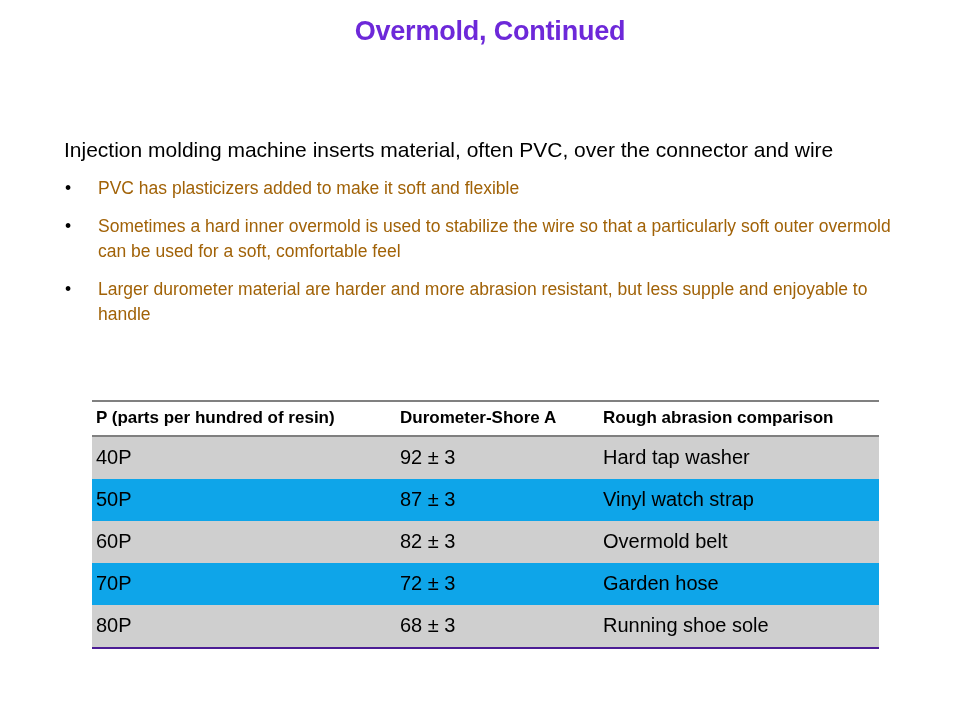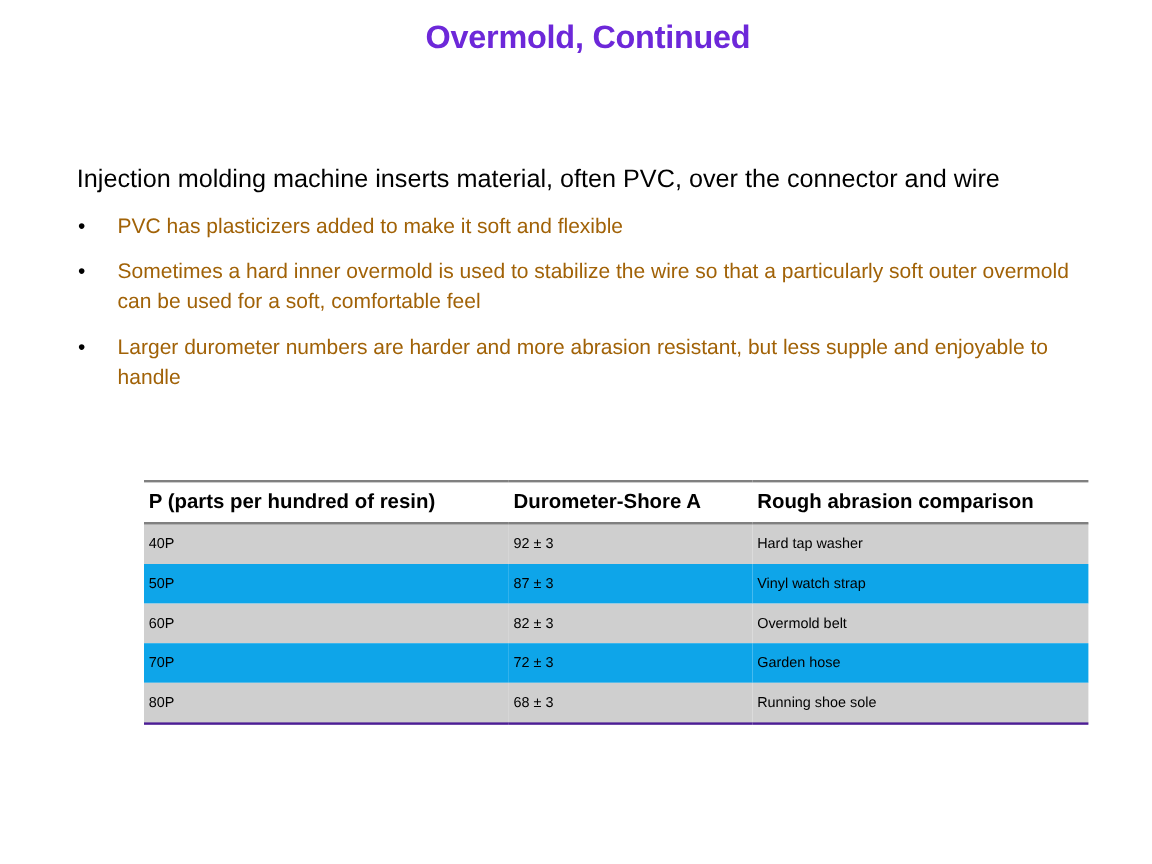--- a/index.html
+++ b/index.html
@@ -61,21 +61,21 @@
   .bullet-text {
     flex: 1 1 auto;
     font-size: 17.5px;
     line-height: 25px;
     color: #a16207;
   }
 
   
   .hardness-table {
     position: absolute;
-    left: 120px;
+    left: 92px;
     top: 400px;
     width: 787px;
     border-collapse: collapse;
     table-layout: fixed;
   }
   .hardness-table col.c1 { width: 304px; }
   .hardness-table col.c2 { width: 203px; }
   .hardness-table col.c3 { width: 280px; }
 
   .hardness-table thead th {
@@ -85,21 +85,21 @@
     color: #000000;
     padding: 6px 4px 7px 4px;
     border-top: 2px solid #808080;
     border-bottom: 2px solid #808080;
     background: #ffffff;
     vertical-align: middle;
     white-space: nowrap;
   }
   .hardness-table tbody td {
     text-align: left;
-    font-size: 12px;
+    font-size: 20px;
     font-weight: normal;
     color: #000000;
     padding: 9px 4px 10px 4px;
     vertical-align: middle;
     white-space: nowrap;
   }
   .hardness-table tbody tr.shaded td {
     background: #cfcfcf;
   }
   .hardness-table tbody tr.plain td {
@@ -123,21 +123,21 @@
     <span class="bullet-text">PVC has plasticizers added to make it soft and flexible</span>
   </div>
 
   <div class="bullet-row">
     <span class="bullet-mark">•</span>
     <span class="bullet-text">Sometimes a hard inner overmold is used to stabilize the wire so that a particularly soft outer overmold can be used for a soft, comfortable feel</span>
   </div>
 
   <div class="bullet-row">
     <span class="bullet-mark">•</span>
-    <span class="bullet-text">Larger durometer numbers are harder and more abrasion resistant, but less supple and enjoyable to handle</span>
+    <span class="bullet-text">Larger durometer material are harder and more abrasion resistant, but less supple and enjoyable to handle</span>
   </div>
 
 </div>
 
 <table class="hardness-table">
   <colgroup>
     <col class="c1">
       <col class="c2">
       <col class="c3">
   </colgroup>

